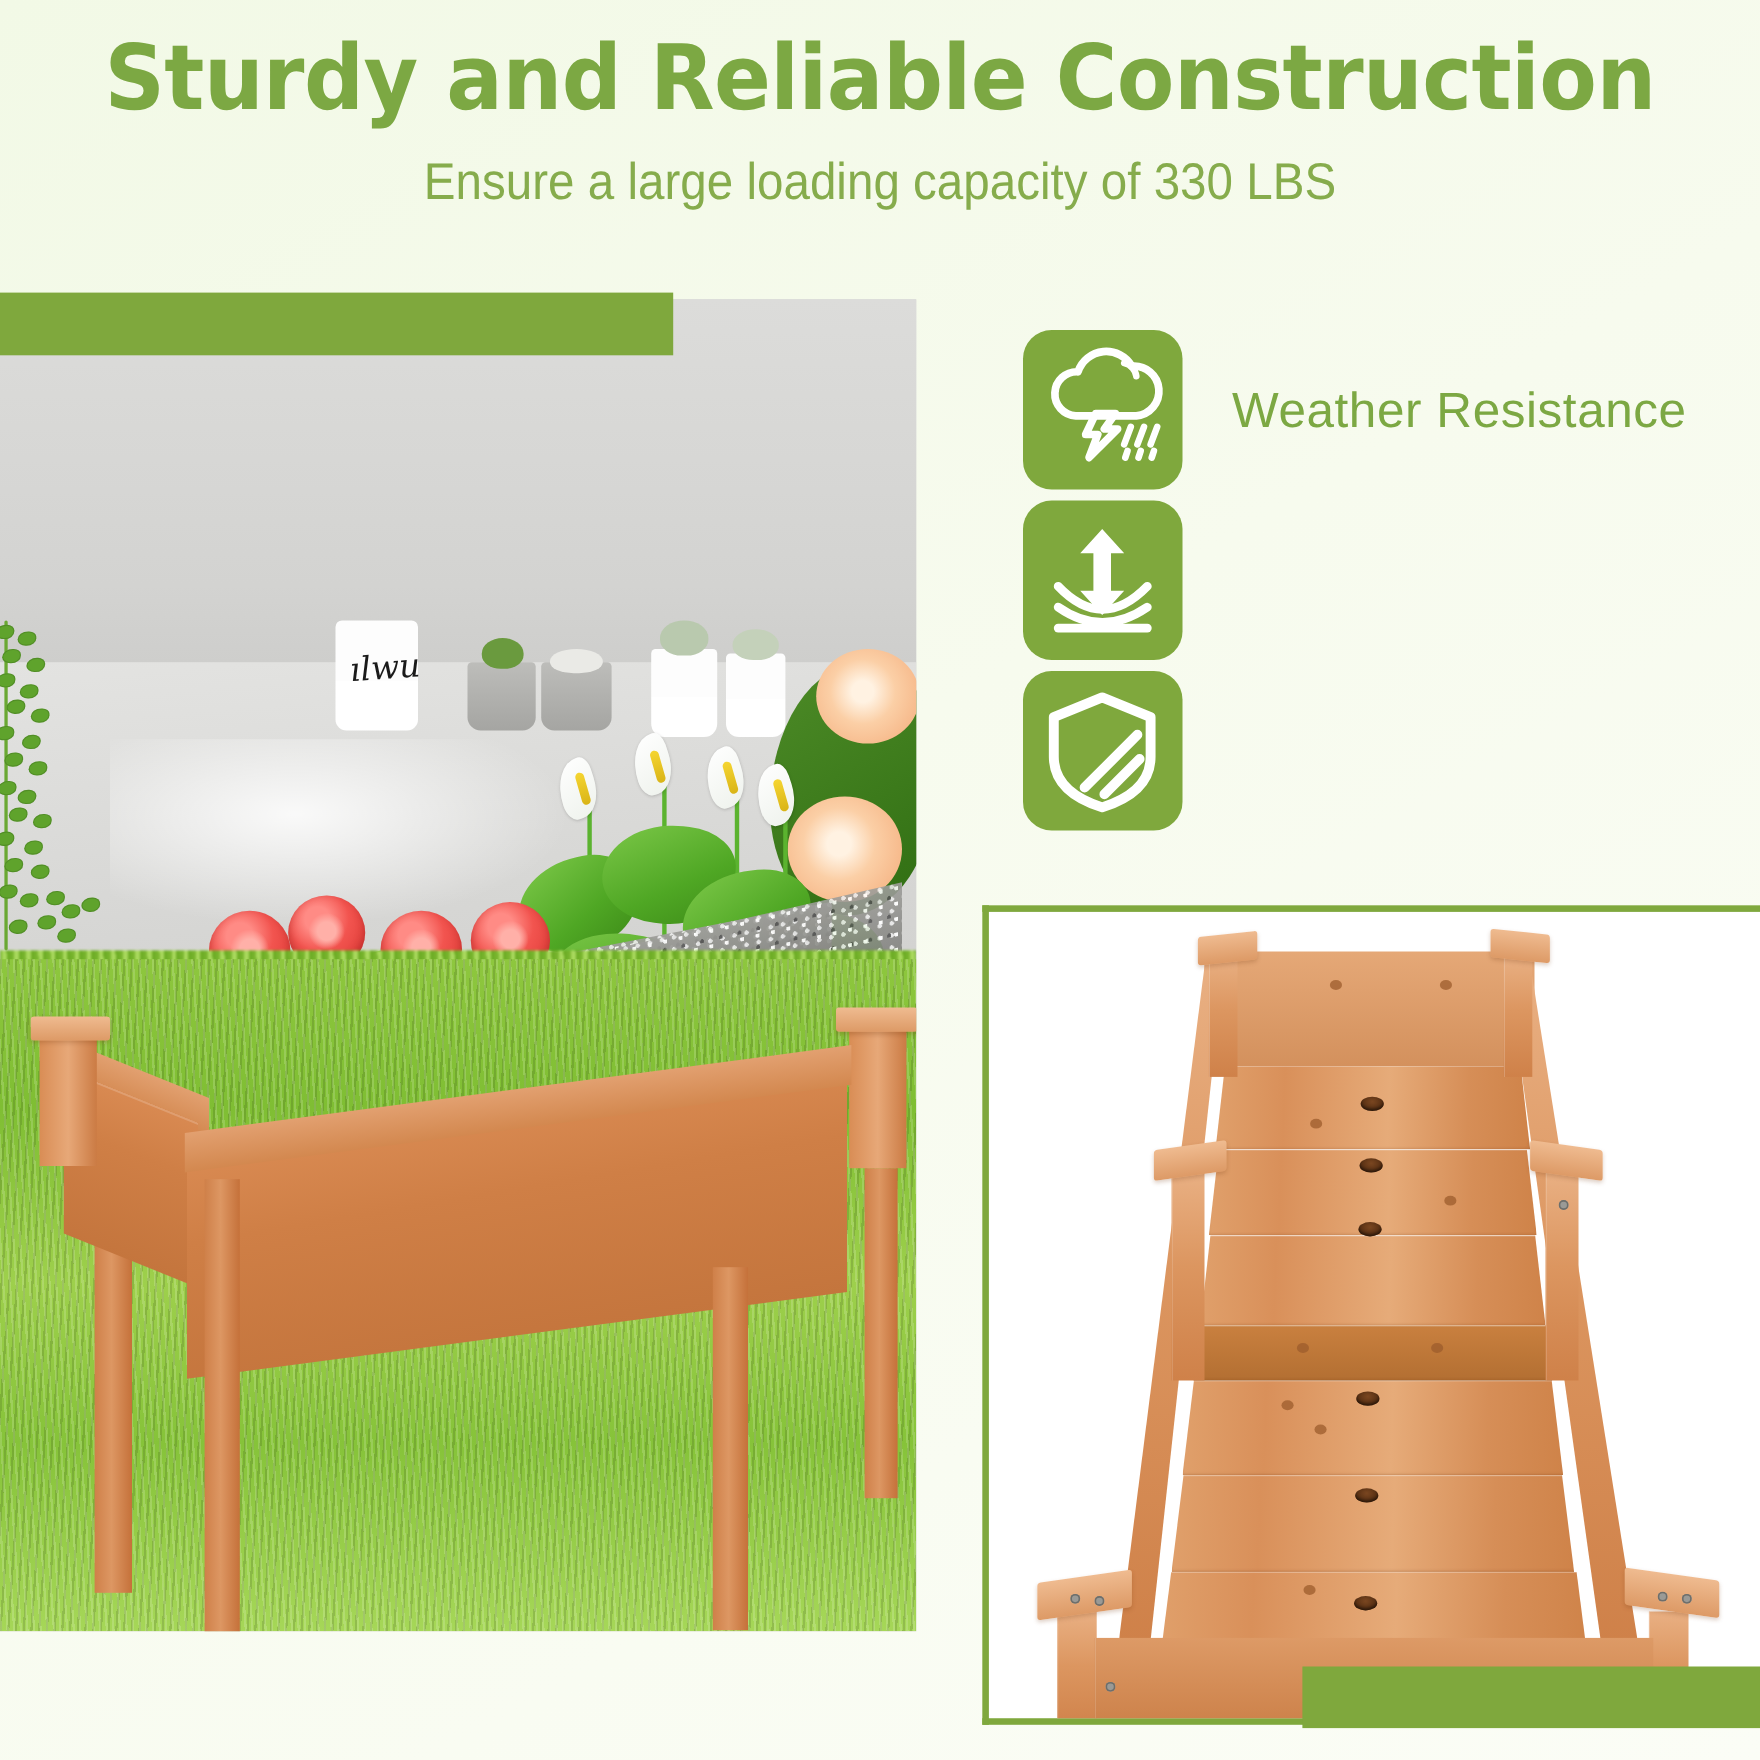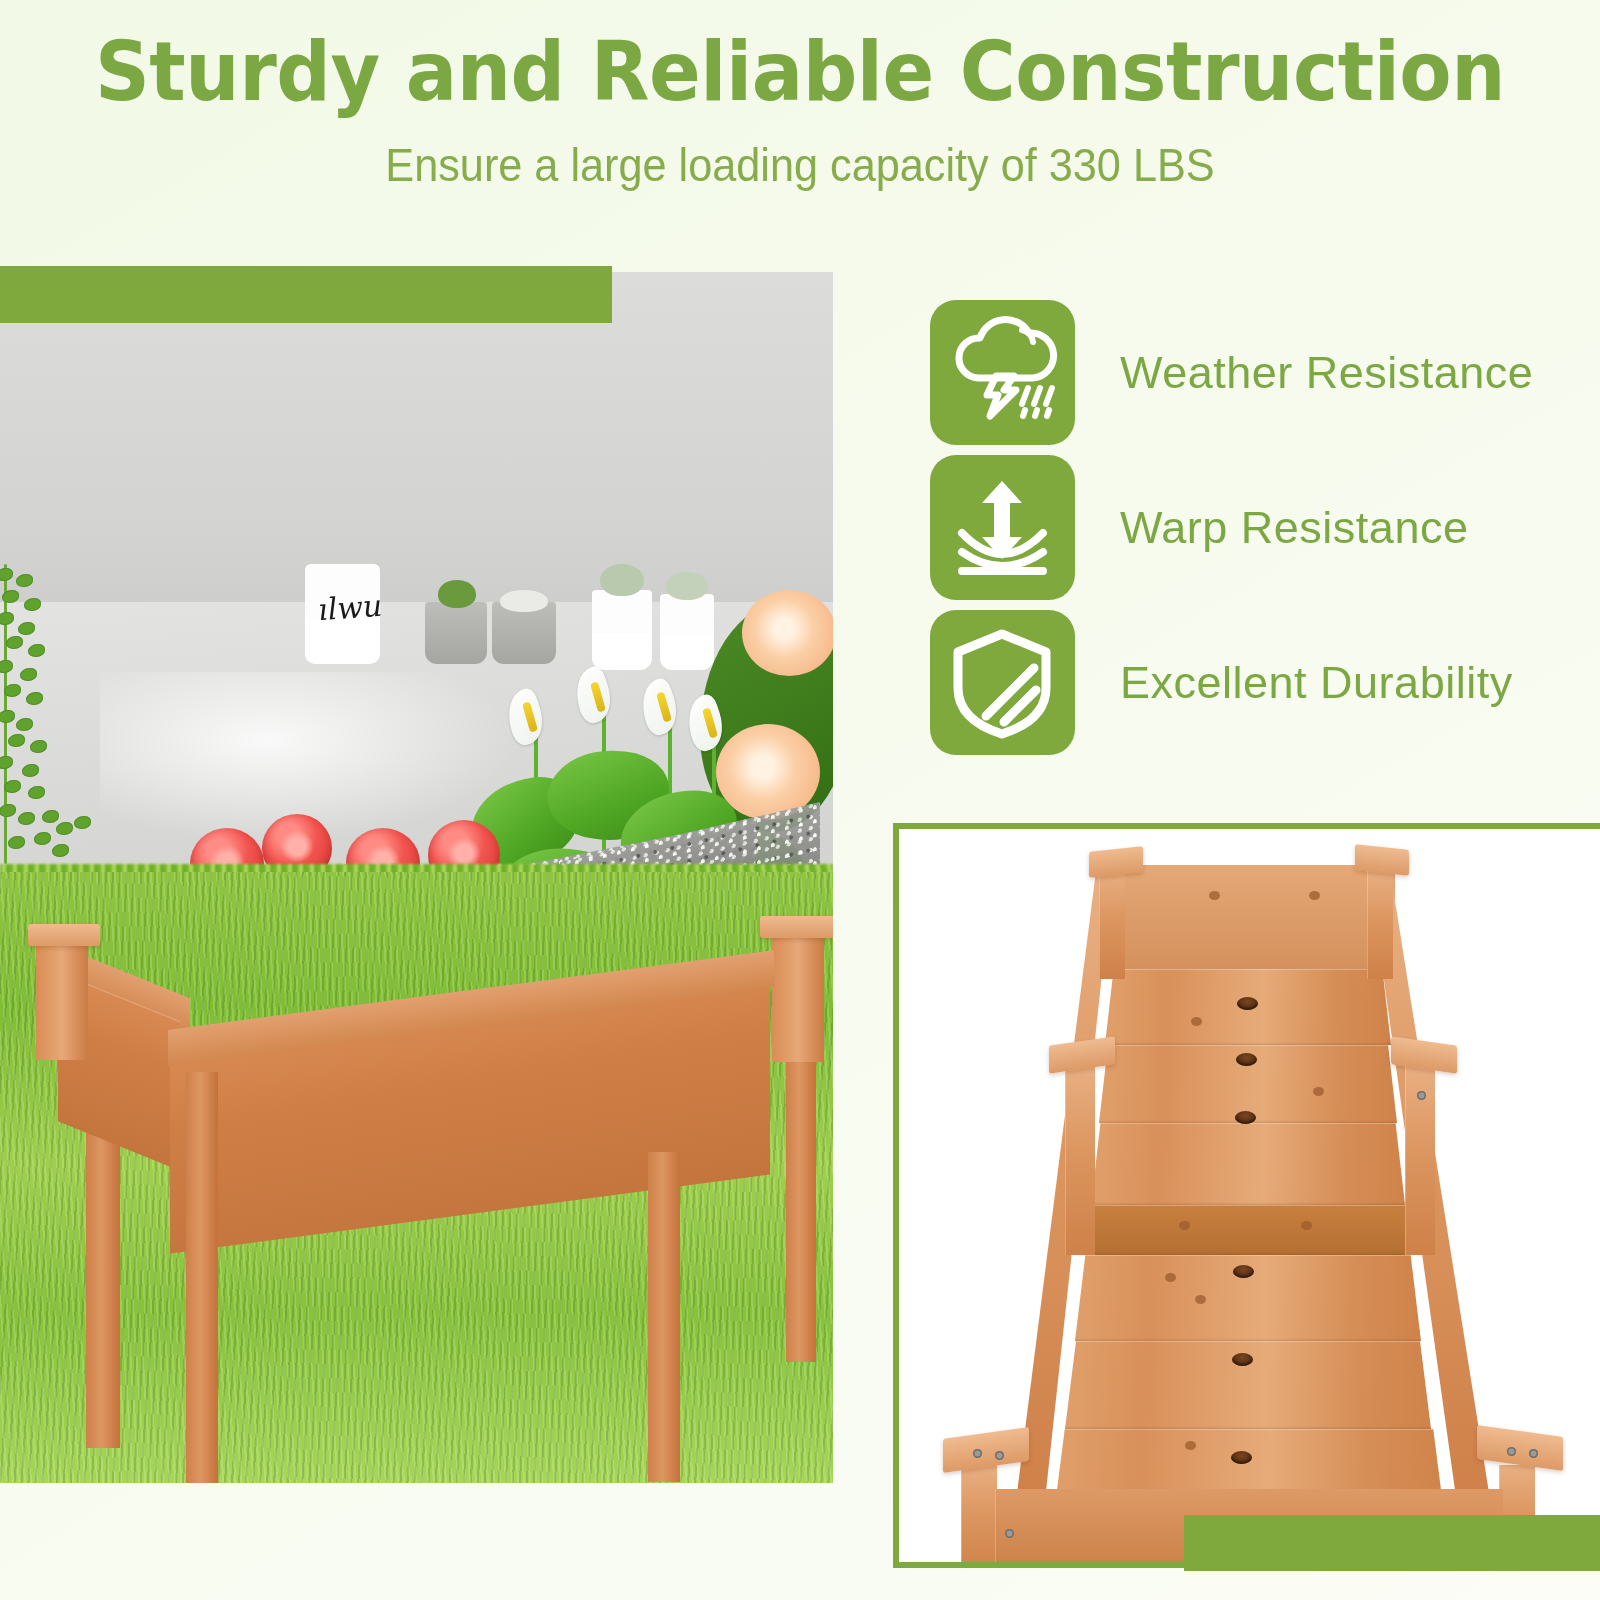--- a/index.html
+++ b/index.html
@@ -369,34 +369,32 @@
       <svg width="145" height="145" viewBox="0 0 145 145">
         <path d="M72 26 L92 48 L80 48 L80 66 L64 66 L64 48 L52 48 Z" fill="#ffffff"></path>
         <path d="M72 104 L52 82 L64 82 L64 66 L80 66 L80 82 L92 82 Z" fill="#ffffff"></path>
         <g fill="none" stroke="#ffffff" stroke-width="8" stroke-linecap="round">
           <path d="M32 78 Q72 120 113 78"></path>
           <path d="M32 97 Q72 125 113 97"></path>
           <line x1="32" y1="116" x2="113" y2="116"></line>
         </g>
       </svg>
     </div>
-    <div class="feature-label">Warp Resistance</div>
   </div>
 
   <div class="feature" style="top:310px;">
     <div class="feature-icon">
       <svg width="145" height="145" viewBox="0 0 145 145">
         <path d="M72 24 L116 42 L116 78 Q116 110 72 124 Q28 110 28 78 L28 42 Z" fill="none" stroke="#ffffff" stroke-width="9" stroke-linejoin="round"></path>
         <g stroke="#ffffff" stroke-width="9" stroke-linecap="round">
           <line x1="104" y1="58" x2="56" y2="106"></line>
           <line x1="106" y1="80" x2="74" y2="112"></line>
         </g>
       </svg>
     </div>
-    <div class="feature-label">Excellent Durability</div>
   </div>
 
 </div>
 
 <div id="right-panel">
   <div id="right-photo">
 
     <div class="pw side" style="left:196px; top:36px; width:300px; height:108px; background:linear-gradient(180deg,#e5a877,#d3905c);"></div>
     <span class="knot" style="left:310px; top:62px;"></span>
     <span class="knot" style="left:410px; top:62px;"></span>

